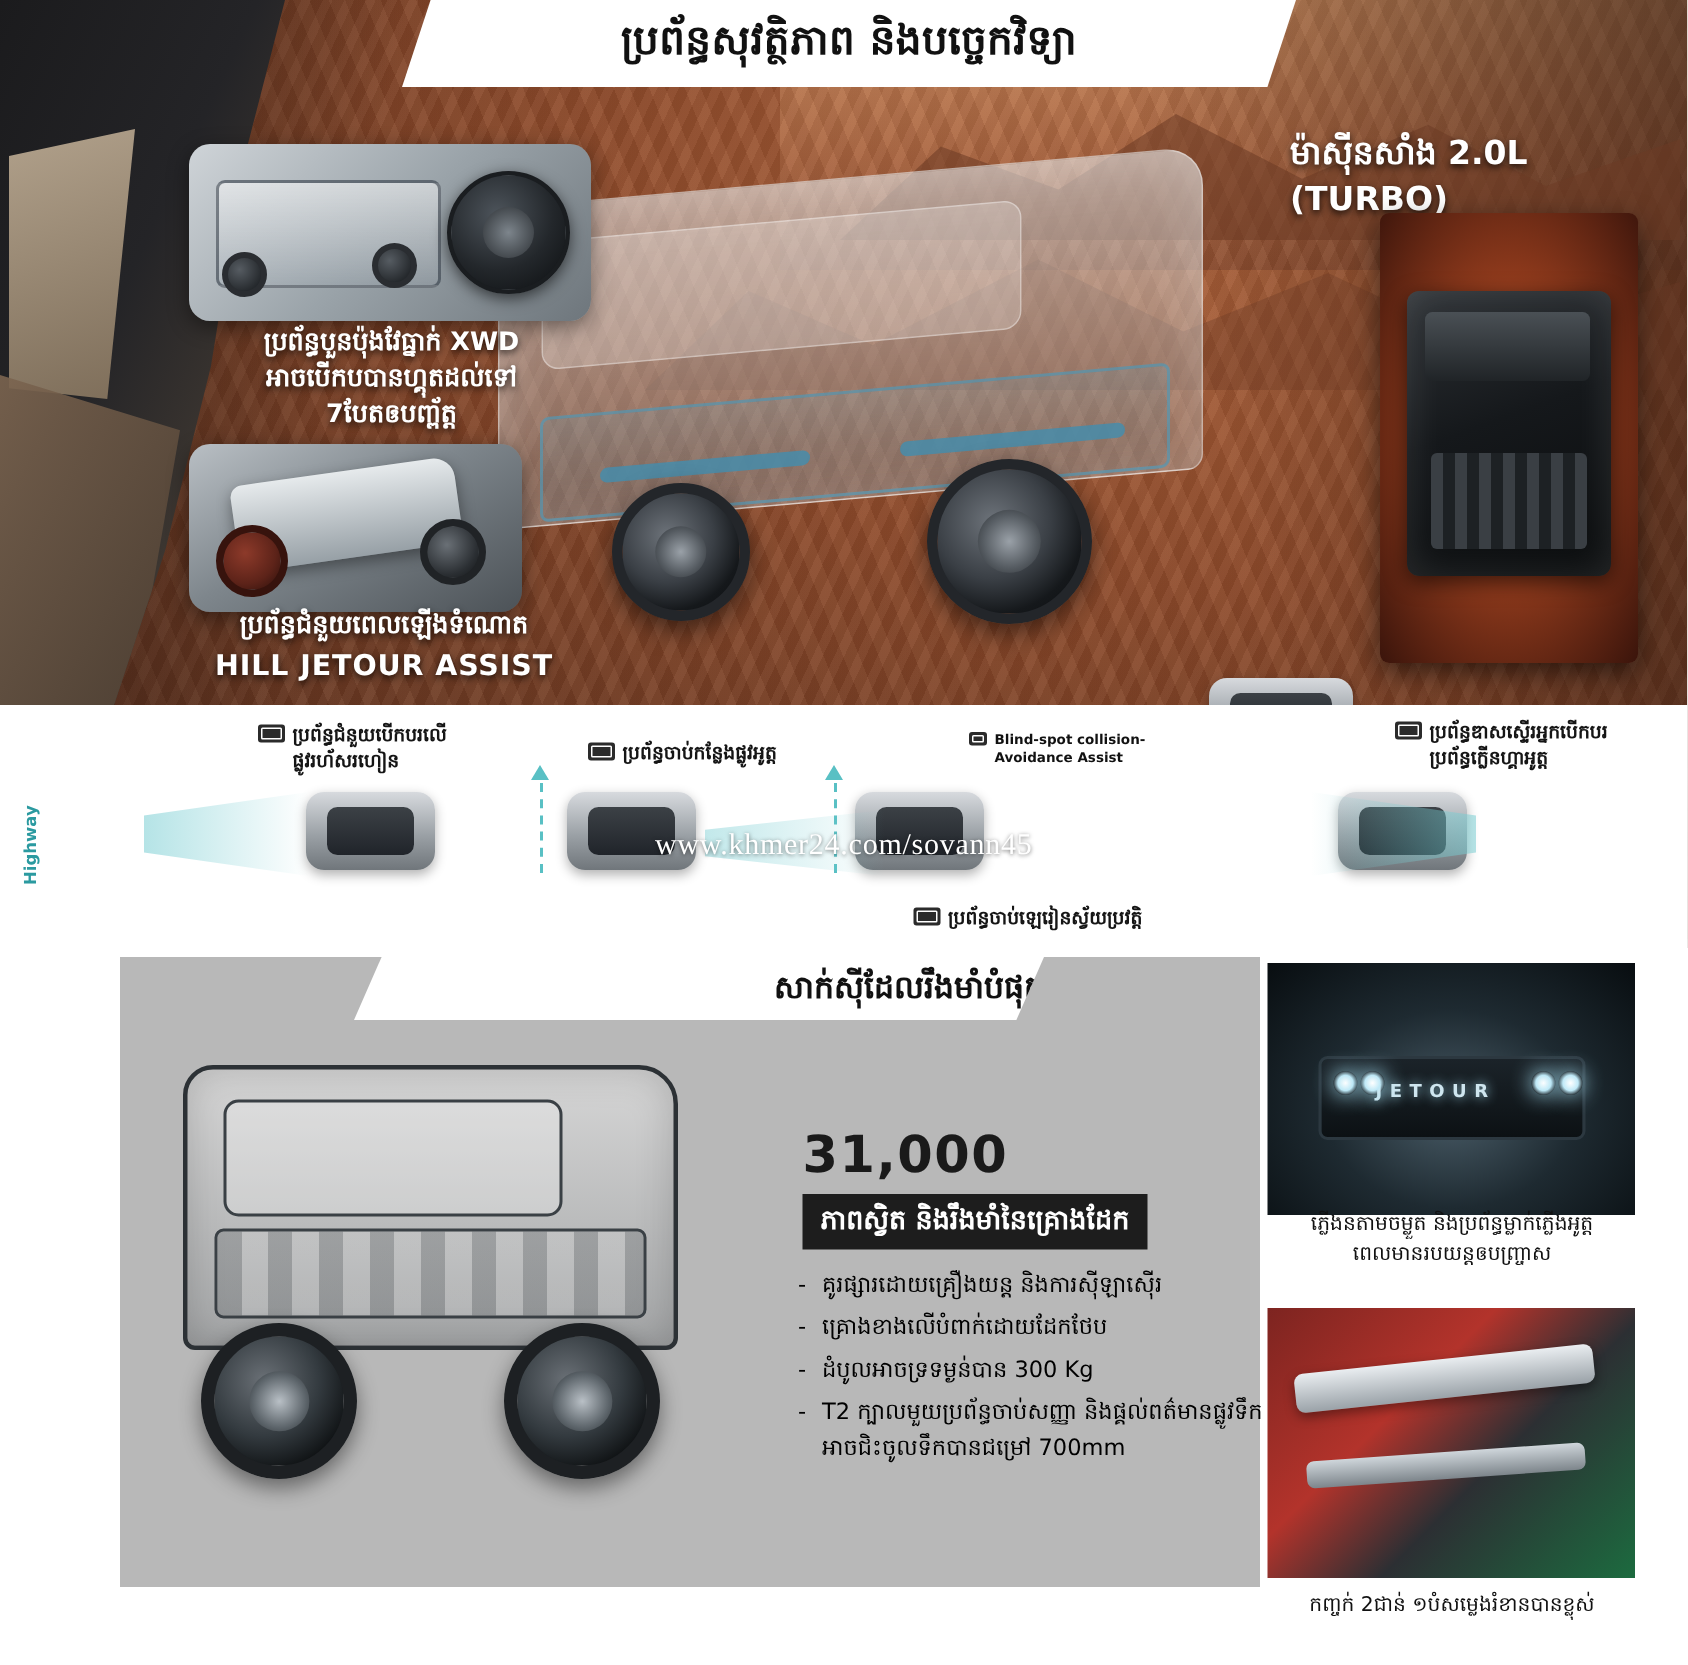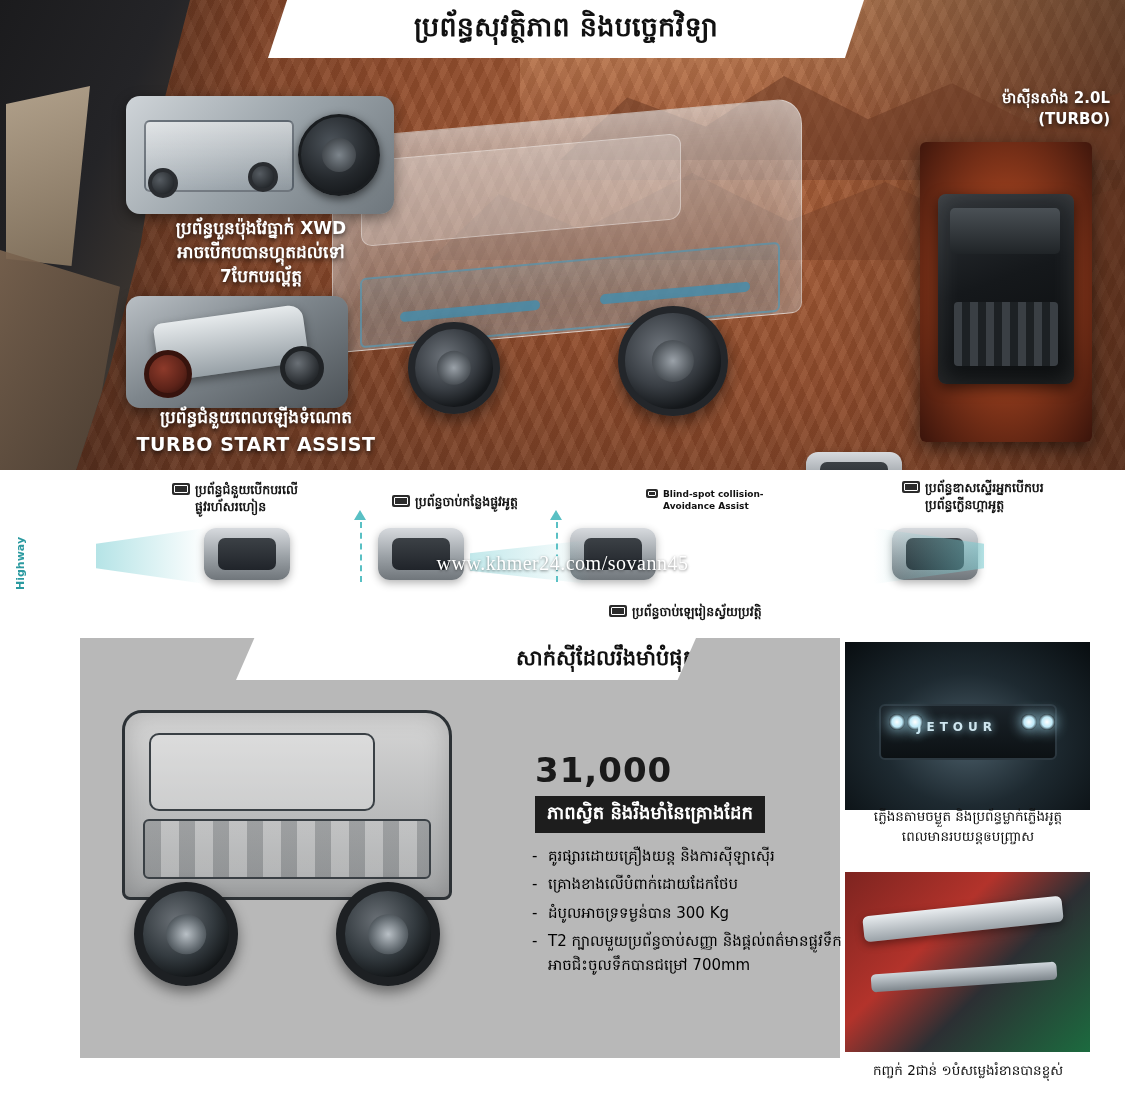--- a/index.html
+++ b/index.html
@@ -211,21 +211,21 @@
     content:""; position:absolute; left: 12px; top: 14px; width: 110px; height: 46px;
     background: linear-gradient(180deg, #4a5055, #202427); border-radius: 5px;
   }
   .engine-block:after {
     content:""; position:absolute; left: 16px; bottom: 18px; width: 104px; height: 64px;
     background: repeating-linear-gradient(90deg, #3a3f44 0 8px, #1d2124 8px 16px);
     border-radius: 4px;
   }
   .engine-title {
     position: absolute; left: 860px; top: 88px; width: 250px;
-    color: #ffffff; text-align: right; font-size: 15px; font-weight: 700;
+    color: #ffffff; text-align: left; font-size: 22px; font-weight: 700;
     text-shadow: 0 2px 5px rgba(0,0,0,.8); line-height: 1.4;
   }
 
   
   .adas-band {
     position: absolute; left: 0; top: 470px; width: 1125px; height: 162px;
     background: #ffffff;
   }
   .adas-label {
     position: absolute; color: #151515; font-size: 12.5px; font-weight: 700;
@@ -433,31 +433,31 @@
 
     <div class="card card-1">
       <div class="chassis-mini"></div>
       <div class="mini-wheel mw1"></div>
       <div class="mini-wheel mw2"></div>
       <div class="dial"></div>
     </div>
     <div class="callout-text callout-1">
       <div>ប្រព័ន្ធបួនប៉ុងវែធ្នាក់ XWD</div>
       <div>អាចបើកបបានហ្គុតដល់ទៅ</div>
-      <div>7បែកបរល្ព័ត្ត</div>
+      <div>7បែតឲបញ្ព័ត្ត</div>
     </div>
 
     <div class="card card-2">
       <div class="off-car"></div>
       <div class="off-tire"></div>
       <div class="off-tire2"></div>
     </div>
     <div class="callout-text callout-2">
       <div>ប្រព័ន្ធជំនួយពេលឡើងទំណោត</div>
-      <div class="en">TURBO START ASSIST</div>
+      <div class="en">HILL JETOUR ASSIST</div>
     </div>
 
     <div class="engine-title">
       <div>ម៉ាស៊ីនសាំង 2.0L</div>
       <div>(TURBO)</div>
     </div>
     <div class="engine-card">
       <div class="engine-block"></div>
     </div>
 
@@ -476,21 +476,21 @@
 
     <div class="adas-label" style="left: 392px; top: 24px; width: 230px;">
       <span class="adas-icon"></span><span>ប្រព័ន្ធចាប់កន្លែងផ្លូវអូត្ត</span>
     </div>
 
     <div class="adas-label blind" style="left: 646px; top: 18px; width: 150px;">
       <span class="adas-icon" style="width:12px;height:9px"></span><span>Blind-spot collision-</span>
       <div style="margin-left:17px">Avoidance Assist</div>
     </div>
 
-    <div class="adas-label" style="left: 902px; top: 10px; width: 190px; font-family: Liberation Serif, serif;">
+    <div class="adas-label" style="left: 930px; top: 10px; width: 190px; font-family: Liberation Serif, serif;">
       <span class="adas-icon"></span><span>ប្រព័ន្ធឌាសស្ទើរអ្នកបើកបរ</span>
       <div style="margin-left:23px">ប្រព័ន្ធក្លើនហ្គាអូត្ត</div>
     </div>
 
     <div class="adas-label" style="left: 609px; top: 134px; width: 230px;">
       <span class="adas-icon"></span><span>ប្រព័ន្ធចាប់ឡេរៀនស្វ័យប្រវត្តិ</span>
     </div>
 
     <div class="mini-top-car" style="left: 204px; top: 58px;">
         <div class="roof"></div>

